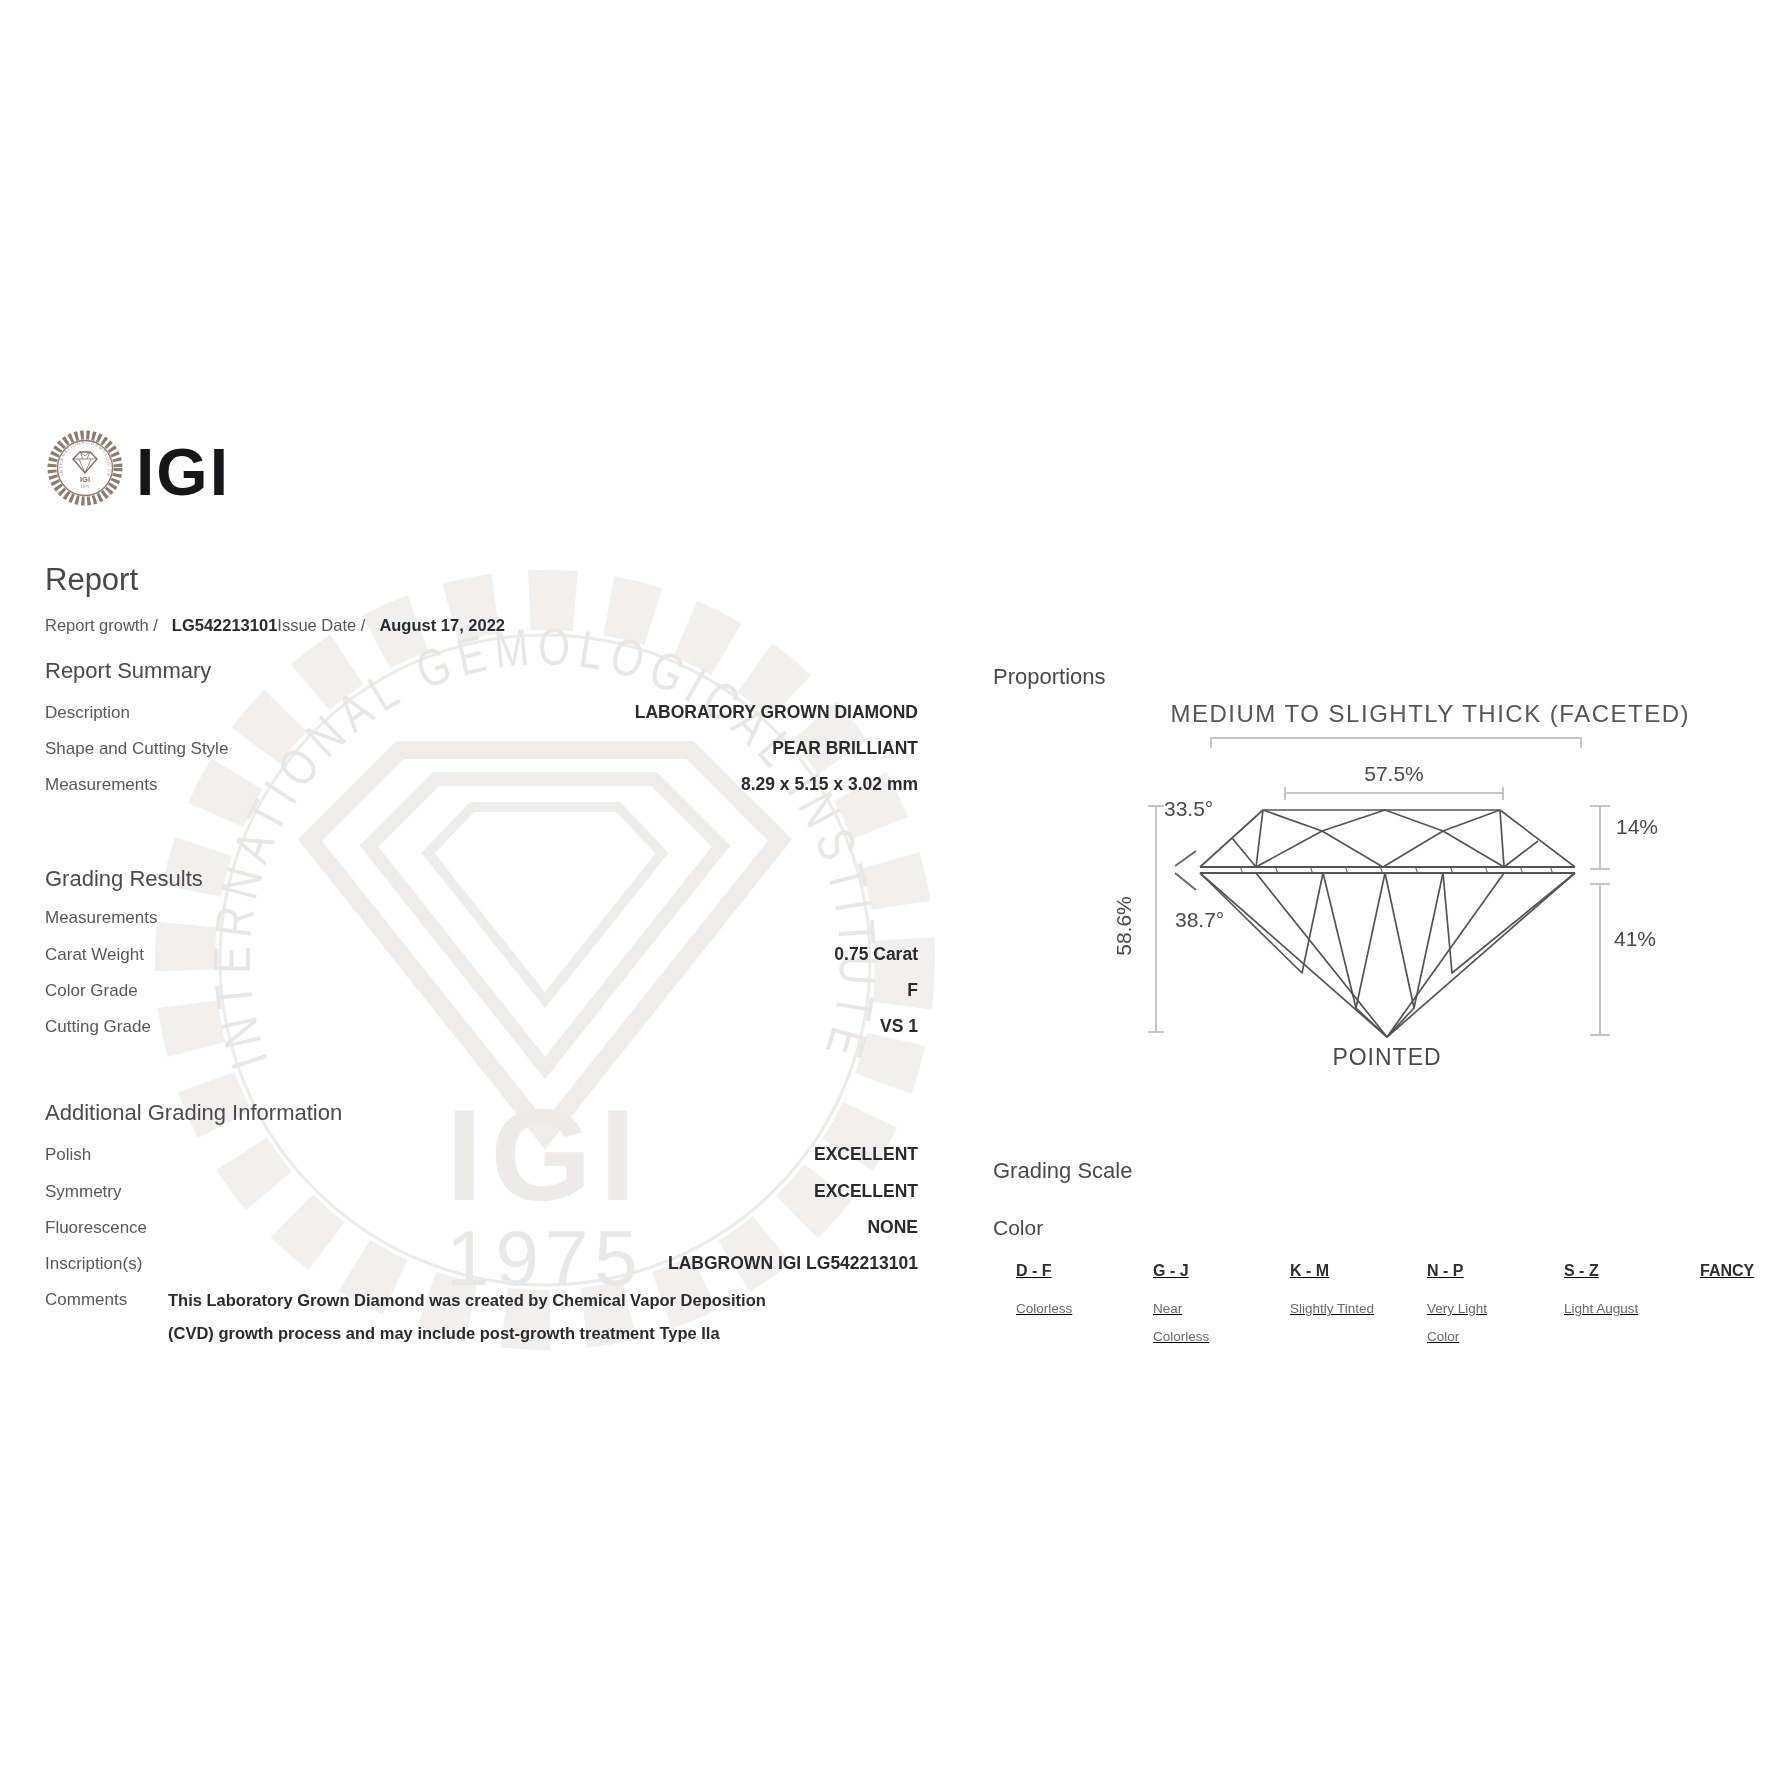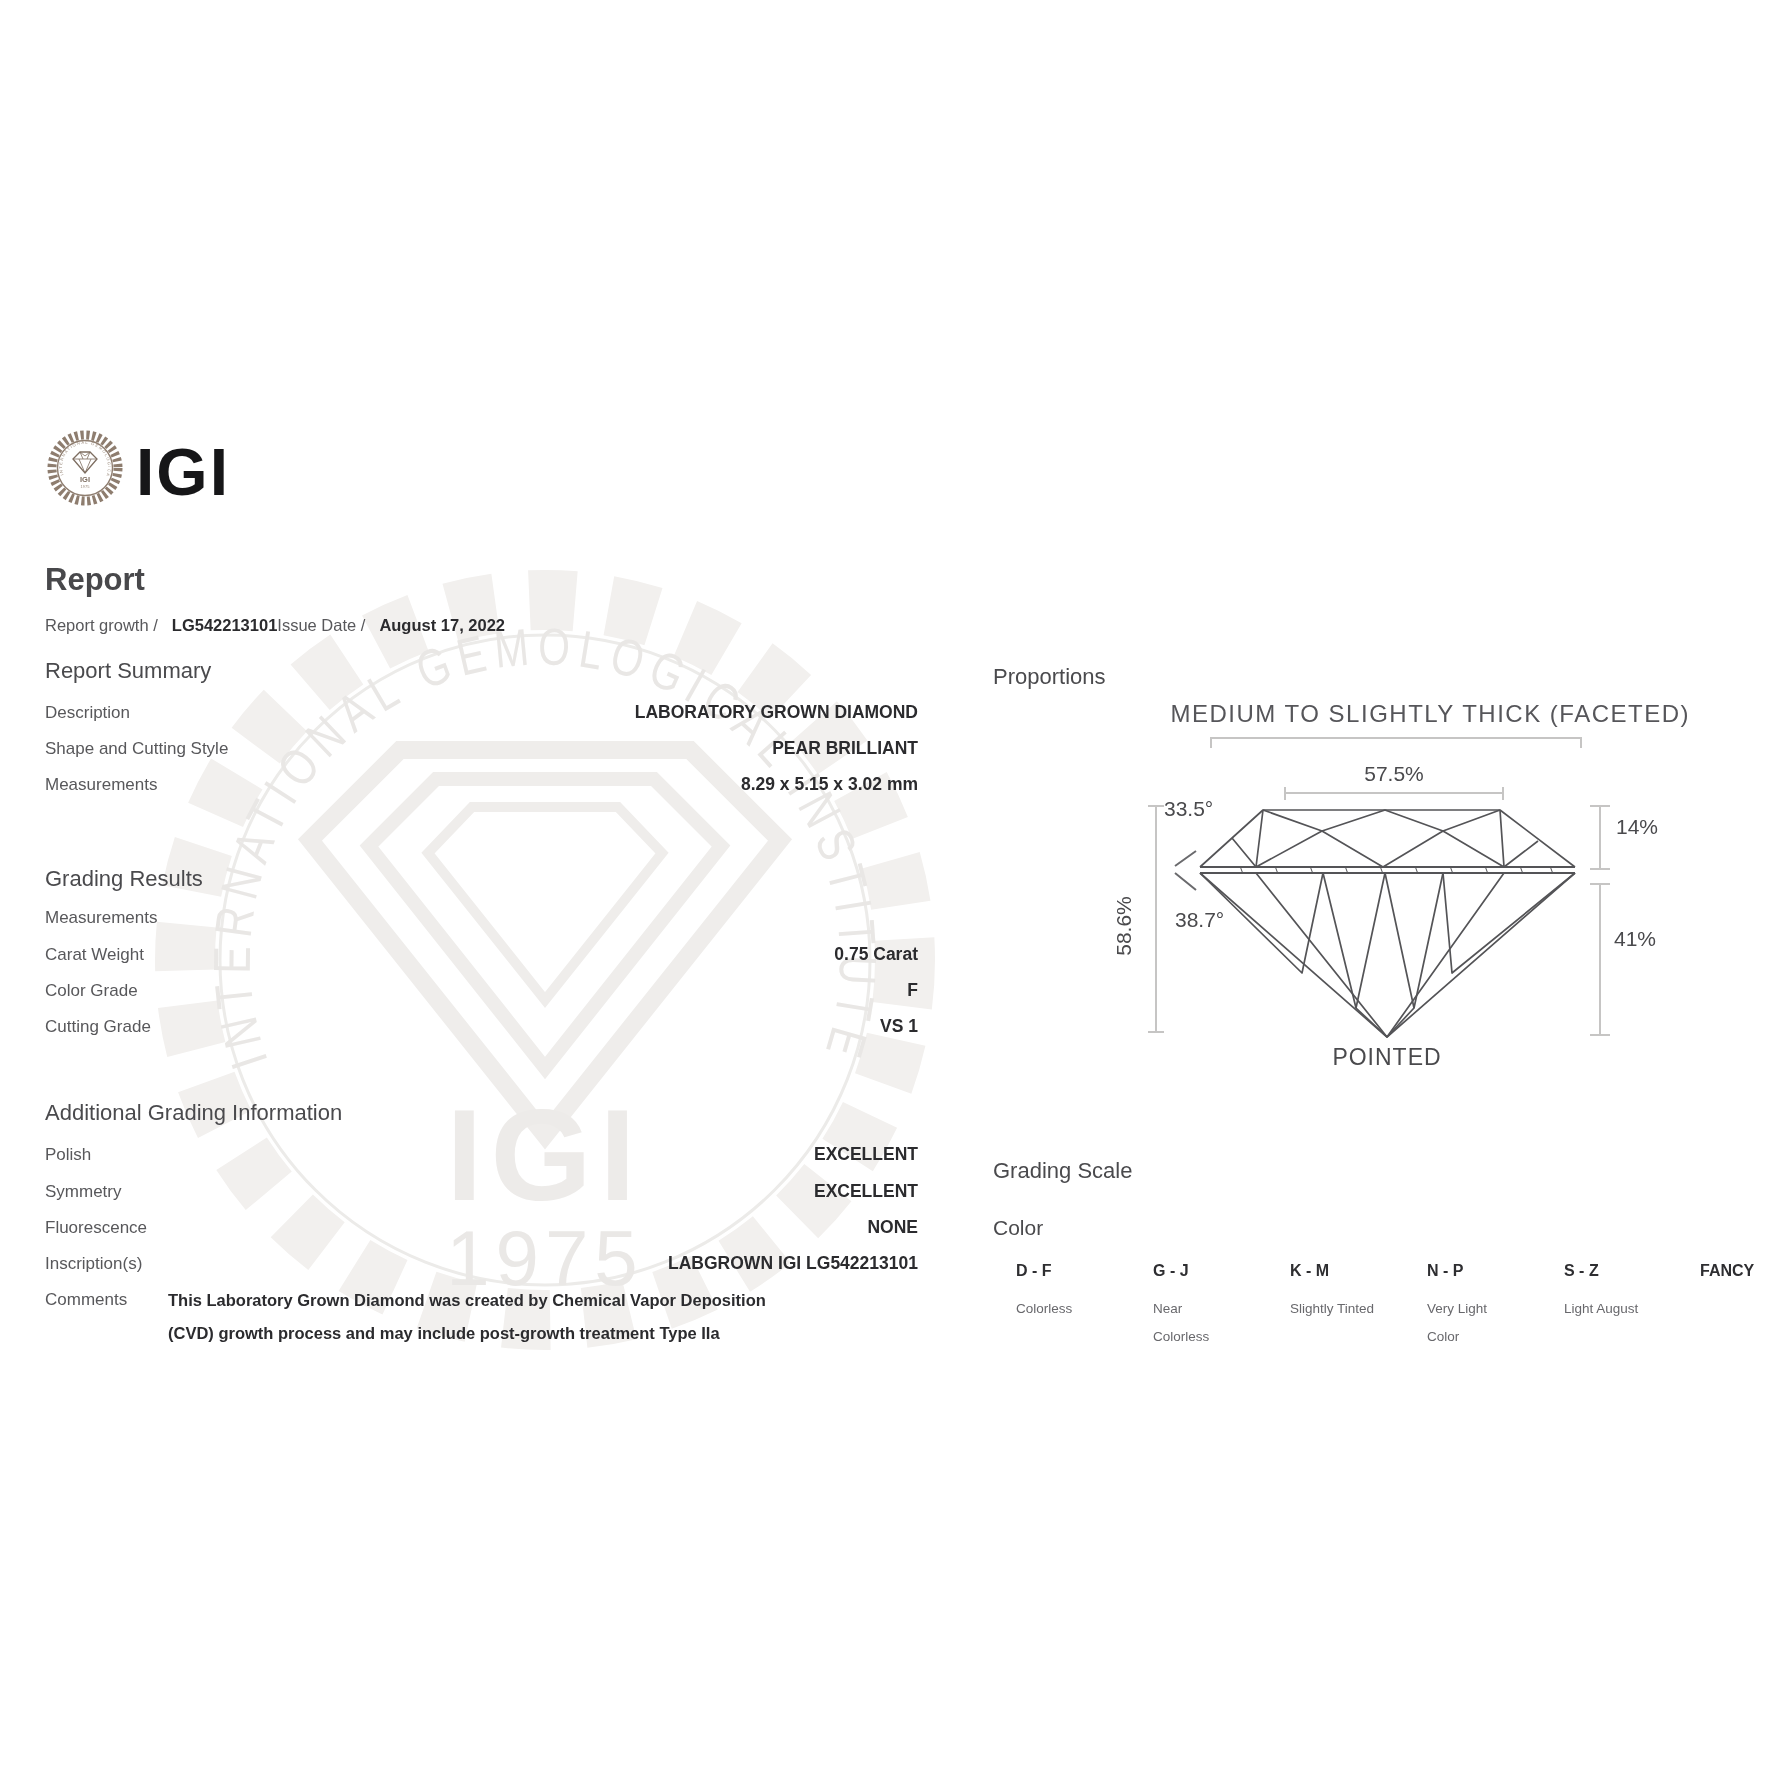--- a/index.html
+++ b/index.html
@@ -9,21 +9,21 @@
   
   .watermark{position:absolute;left:150px;top:545px;z-index:0;}
 
   
   .seal{position:absolute;left:45px;top:428px;z-index:2;}
   .logotype{position:absolute;left:136px;top:434px;z-index:2;
             font-size:66px;font-weight:700;letter-spacing:2px;color:#161618;}
 
   
   .abs{position:absolute;z-index:2;}
-  .h1{font-size:31px;font-weight:700;color:#48484b;}
+  .h1{font-size:31px;font-weight:400;color:#48484b;}
   .h2{font-size:22px;font-weight:400;color:#4a4a4d;}
   .h3{font-size:21px;font-weight:400;color:#4a4a4d;}
   .repline{display:flex;align-items:baseline;font-size:16.5px;color:#58585b;}
   .repline b{color:#2b2b2e;font-weight:700;margin-left:14px;}
   .repline .lbl2{}
 
   .row{position:absolute;left:45px;width:873px;display:flex;z-index:2;
        justify-content:space-between;align-items:baseline;gap:8px;}
   .row .lbl{font-size:17px;color:#58585b;}
   .row .val{font-size:17.5px;font-weight:700;color:#2b2b2e;text-align:right;}
@@ -34,21 +34,21 @@
   
   .girdle-label{position:absolute;left:1090px;top:700px;width:600px;z-index:2;
                 text-align:right;font-size:24px;letter-spacing:1.5px;color:#56565a;}
   .girdle-bracket{position:absolute;left:1210px;top:737px;width:368px;height:9px;z-index:2;
                   border-top:2px solid #c6c5c4;border-left:2px solid #c6c5c4;border-right:2px solid #c6c5c4;}
   .diag-label{position:absolute;z-index:2;font-size:21px;color:#4a4a4d;}
   .diag-label.center{text-align:center;}
   .rot{transform:rotate(-90deg);transform-origin:center center;}
 
   
-  .scale-col{position:absolute;top:1262px;z-index:2;width:132px;}
+  .scale-col{position:absolute;top:1262px;z-index:2;width:132px;text-decoration:underline;}
   .scale-range{font-size:16px;font-weight:700;color:#2e2e31;margin-bottom:15px;}
   .scale-desc{font-size:13.5px;color:#68686c;line-height:28px;min-height:28px;}
 </style>
 </head>
 <body>
 
 <div class="page">
 
   <svg class="watermark" width="800" height="860" viewBox="0 0 800 860">
     <defs>

